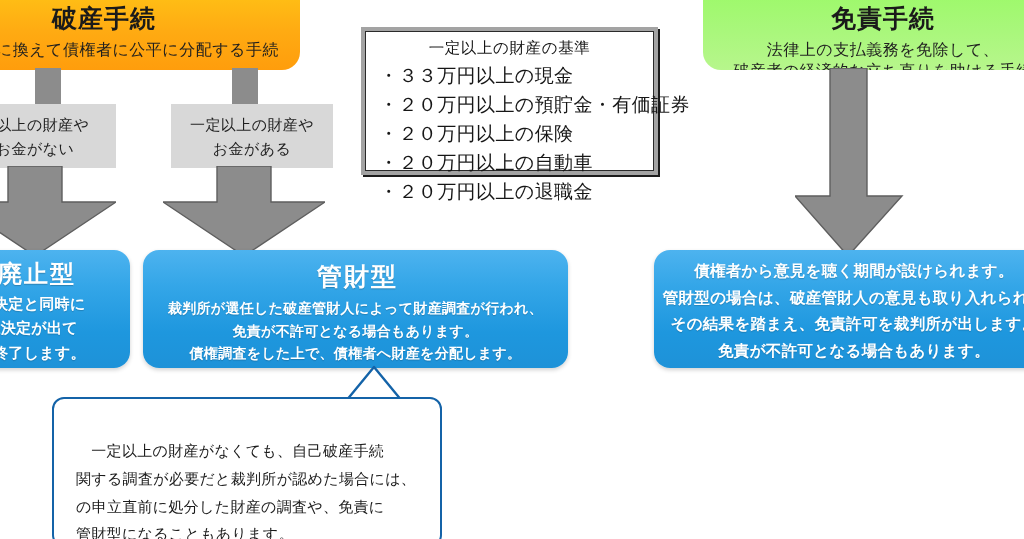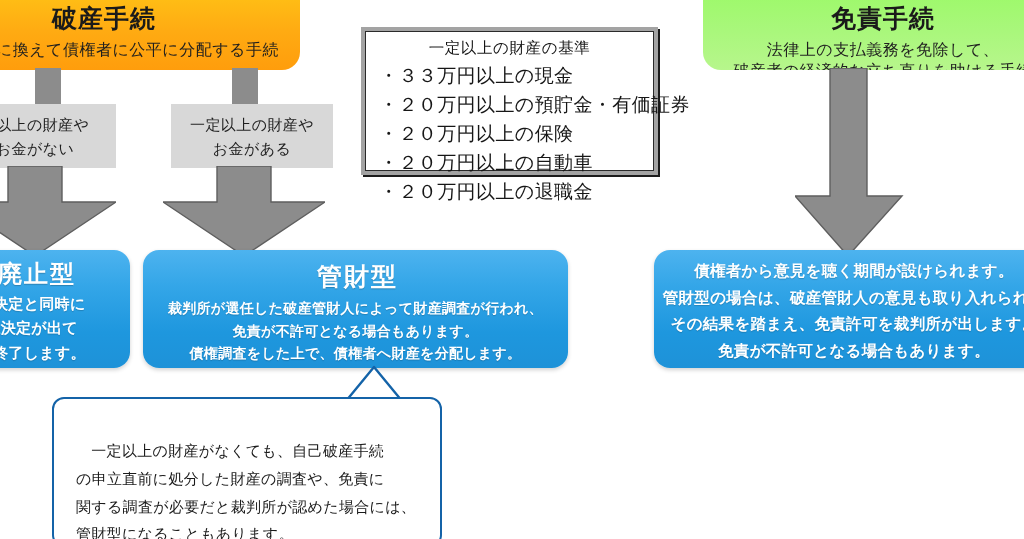--- a/index.html
+++ b/index.html
@@ -294,18 +294,18 @@
   </div>
 
   <div id="callout-pointer">
     <svg width="62" height="38" viewBox="0 0 62 38">
       <polyline points="1,37 29,3 57,37" fill="#ffffff" stroke="#1463a8" stroke-width="2.4" stroke-linejoin="round" stroke-linecap="round"></polyline>
     </svg>
   </div>
 
   <div id="callout-box">
     <span class="co-line">　一定以上の財産がなくても、自己破産手続</span>
+    <span class="co-line">関する調査が必要だと裁判所が認めた場合には、</span>
     <span class="co-line">の申立直前に処分した財産の調査や、免責に</span>
-    <span class="co-line">関する調査が必要だと裁判所が認めた場合には、</span>
     <span class="co-line">管財型になることもあります。</span>
   </div>
 
 </div>
 
 </body></html>

